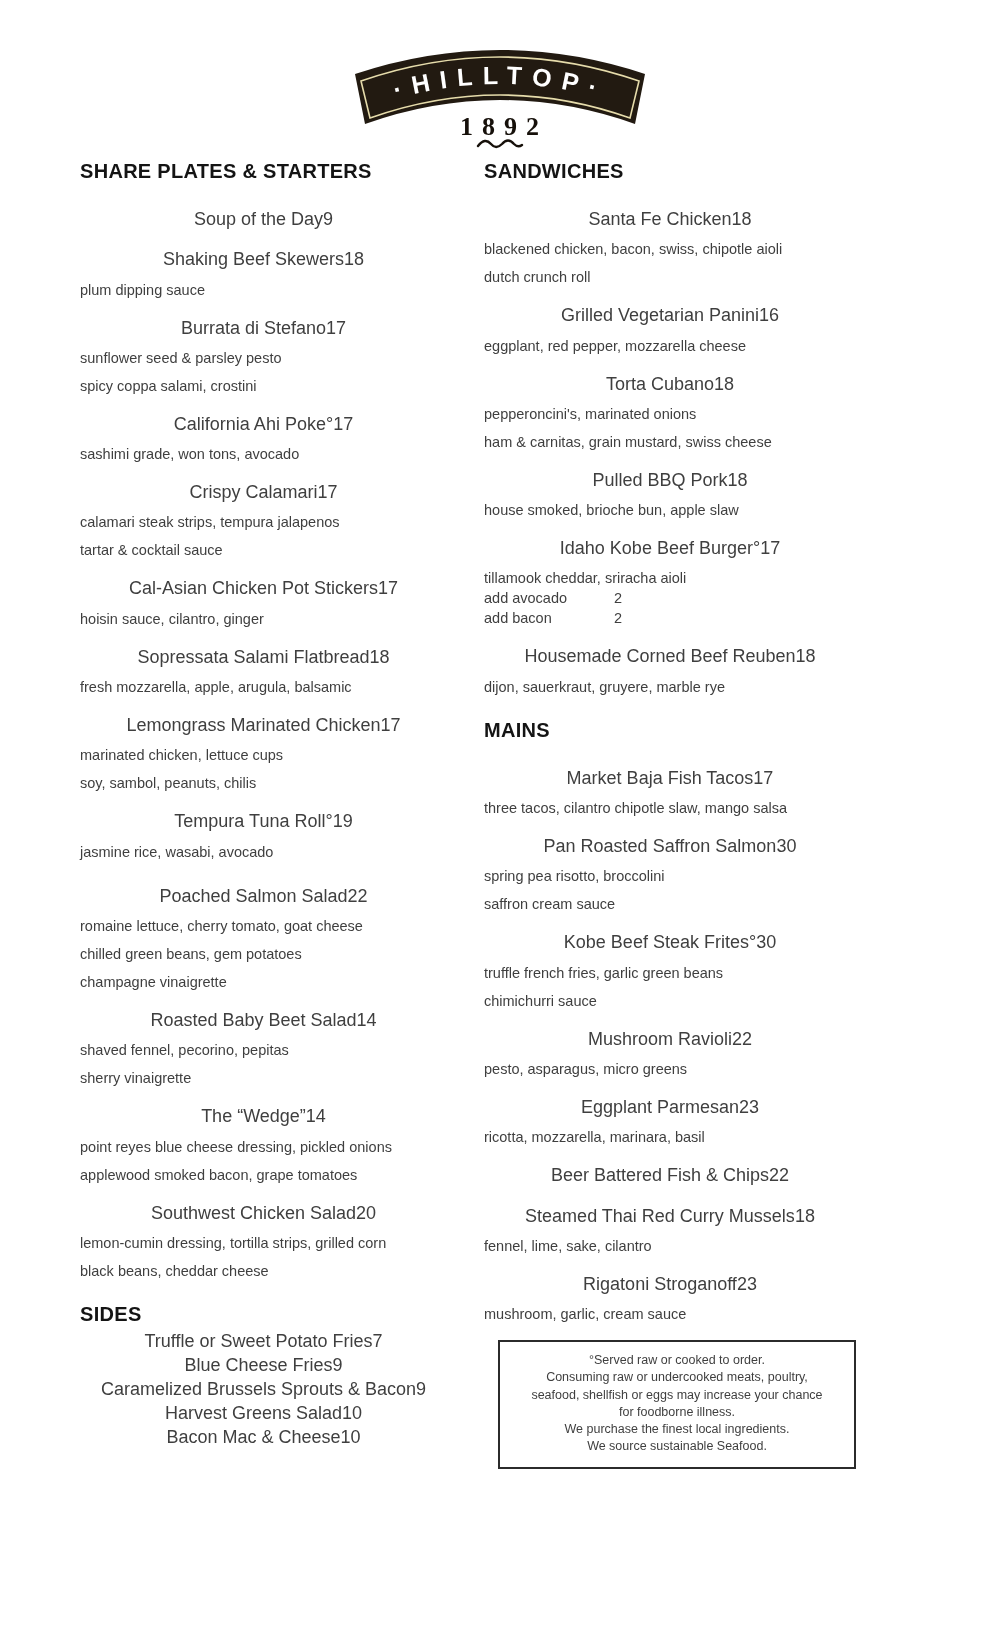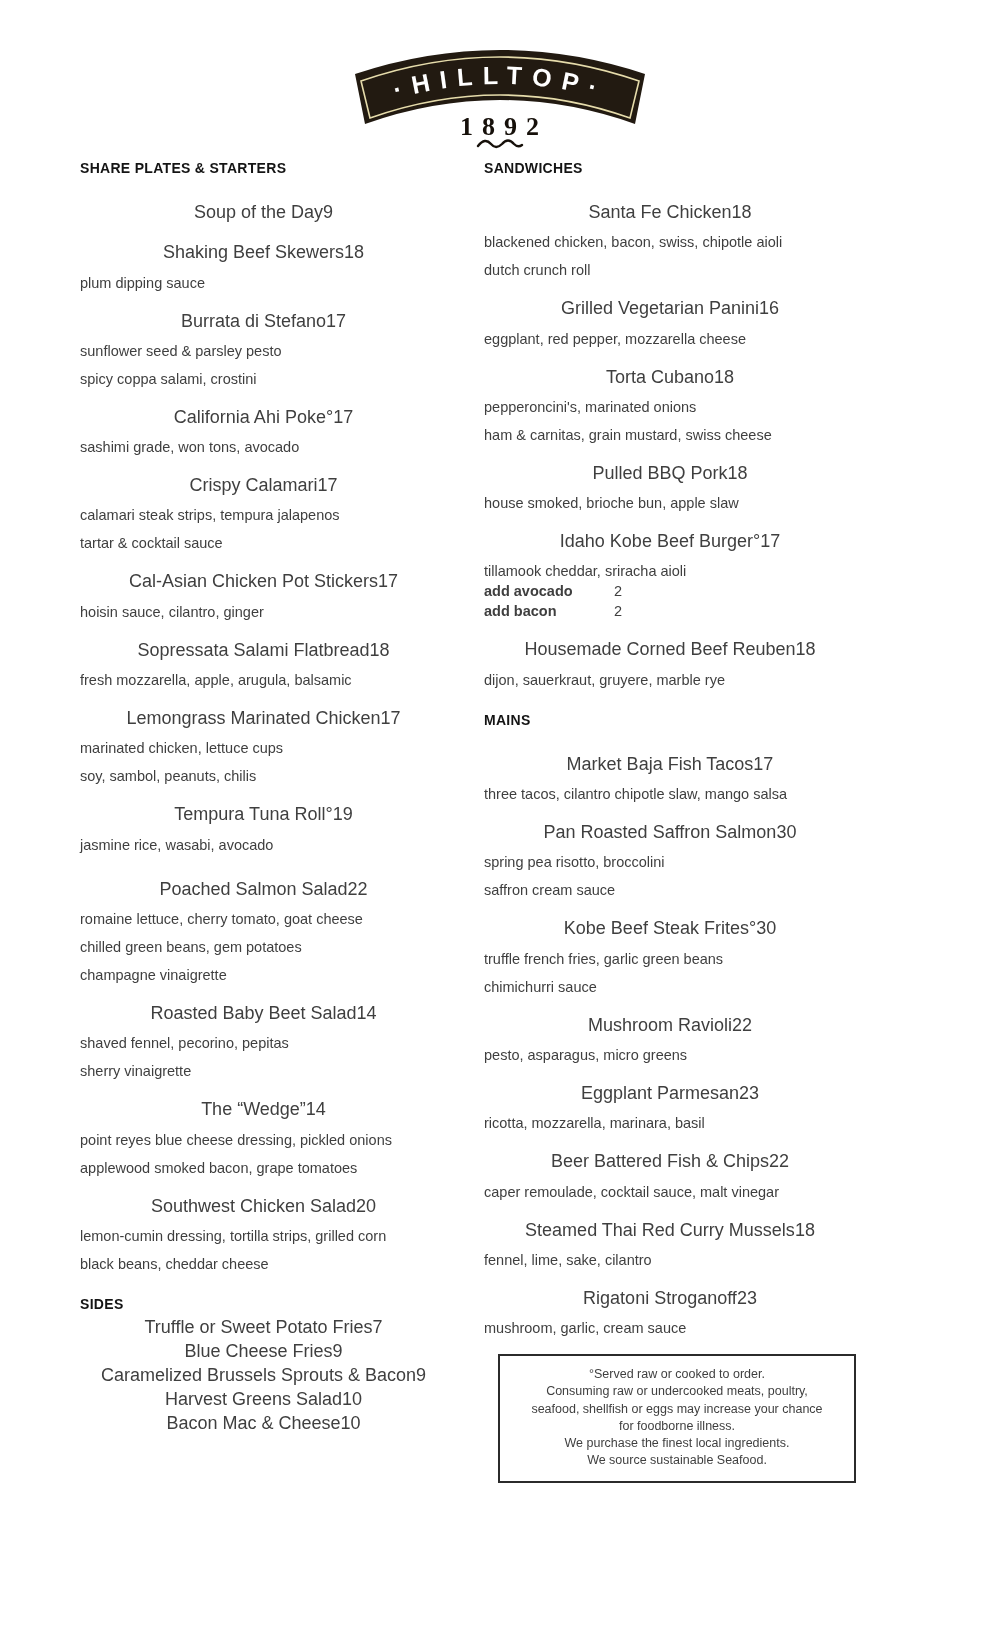--- a/index.html
+++ b/index.html
@@ -21,21 +21,21 @@
     transform:translateX(-50%);
     width:340px;
     height:112px;
   }
   
   .menu-col{position:absolute;top:160px;}
   #col-left{left:80px;width:367px;}
   #col-right{left:484px;width:372px;}
   .menu-section + .menu-section{margin-top:22px;}
   .section-title{
-    font-size:14px;
+    font-size:20px;
     font-weight:700;
     color:#141414;
     letter-spacing:0.3px;
     margin-bottom:24px;
   }
   .compact .section-title{margin-bottom:4px;}
   .item{margin-bottom:16px;}
   .compact .item{margin-bottom:1px;}
   .item-row{
     display:flex;
@@ -52,21 +52,21 @@
     font-size:14.5px;
     line-height:1.38;
     color:#3f3f3f;
     margin-top:8px;
   }
   .item-addon{
     font-size:14.5px;
     line-height:1.38;
     color:#3f3f3f;
   }
-  .addon-label{display:inline-block;width:130px;font-weight:bold;}
+  .addon-label{display:inline-block;width:130px;}
   
   #footnote-box{
     margin-top:16px;
     margin-left:14px;
     border:2px solid #2b2b2b;
     padding:10px 4px 11px 4px;
     text-align:center;
   }
   .footnote-line{
     font-size:12.5px;
@@ -321,21 +321,20 @@
             <span class="item-name">Eggplant Parmesan</span>
             <span class="item-price">23</span>
           </div>
           <div class="item-desc">ricotta, mozzarella, marinara, basil</div>
         </div>
         <div class="item">
           <div class="item-row">
             <span class="item-name">Beer Battered Fish &amp; Chips</span>
             <span class="item-price">22</span>
           </div>
-          <div class="item-desc">caper remoulade, cocktail sauce, malt vinegar</div>
         </div>
         <div class="item">
           <div class="item-row">
             <span class="item-name">Steamed Thai Red Curry Mussels</span>
             <span class="item-price">18</span>
           </div>
           <div class="item-desc">fennel, lime, sake, cilantro</div>
         </div>
         <div class="item">
           <div class="item-row">

